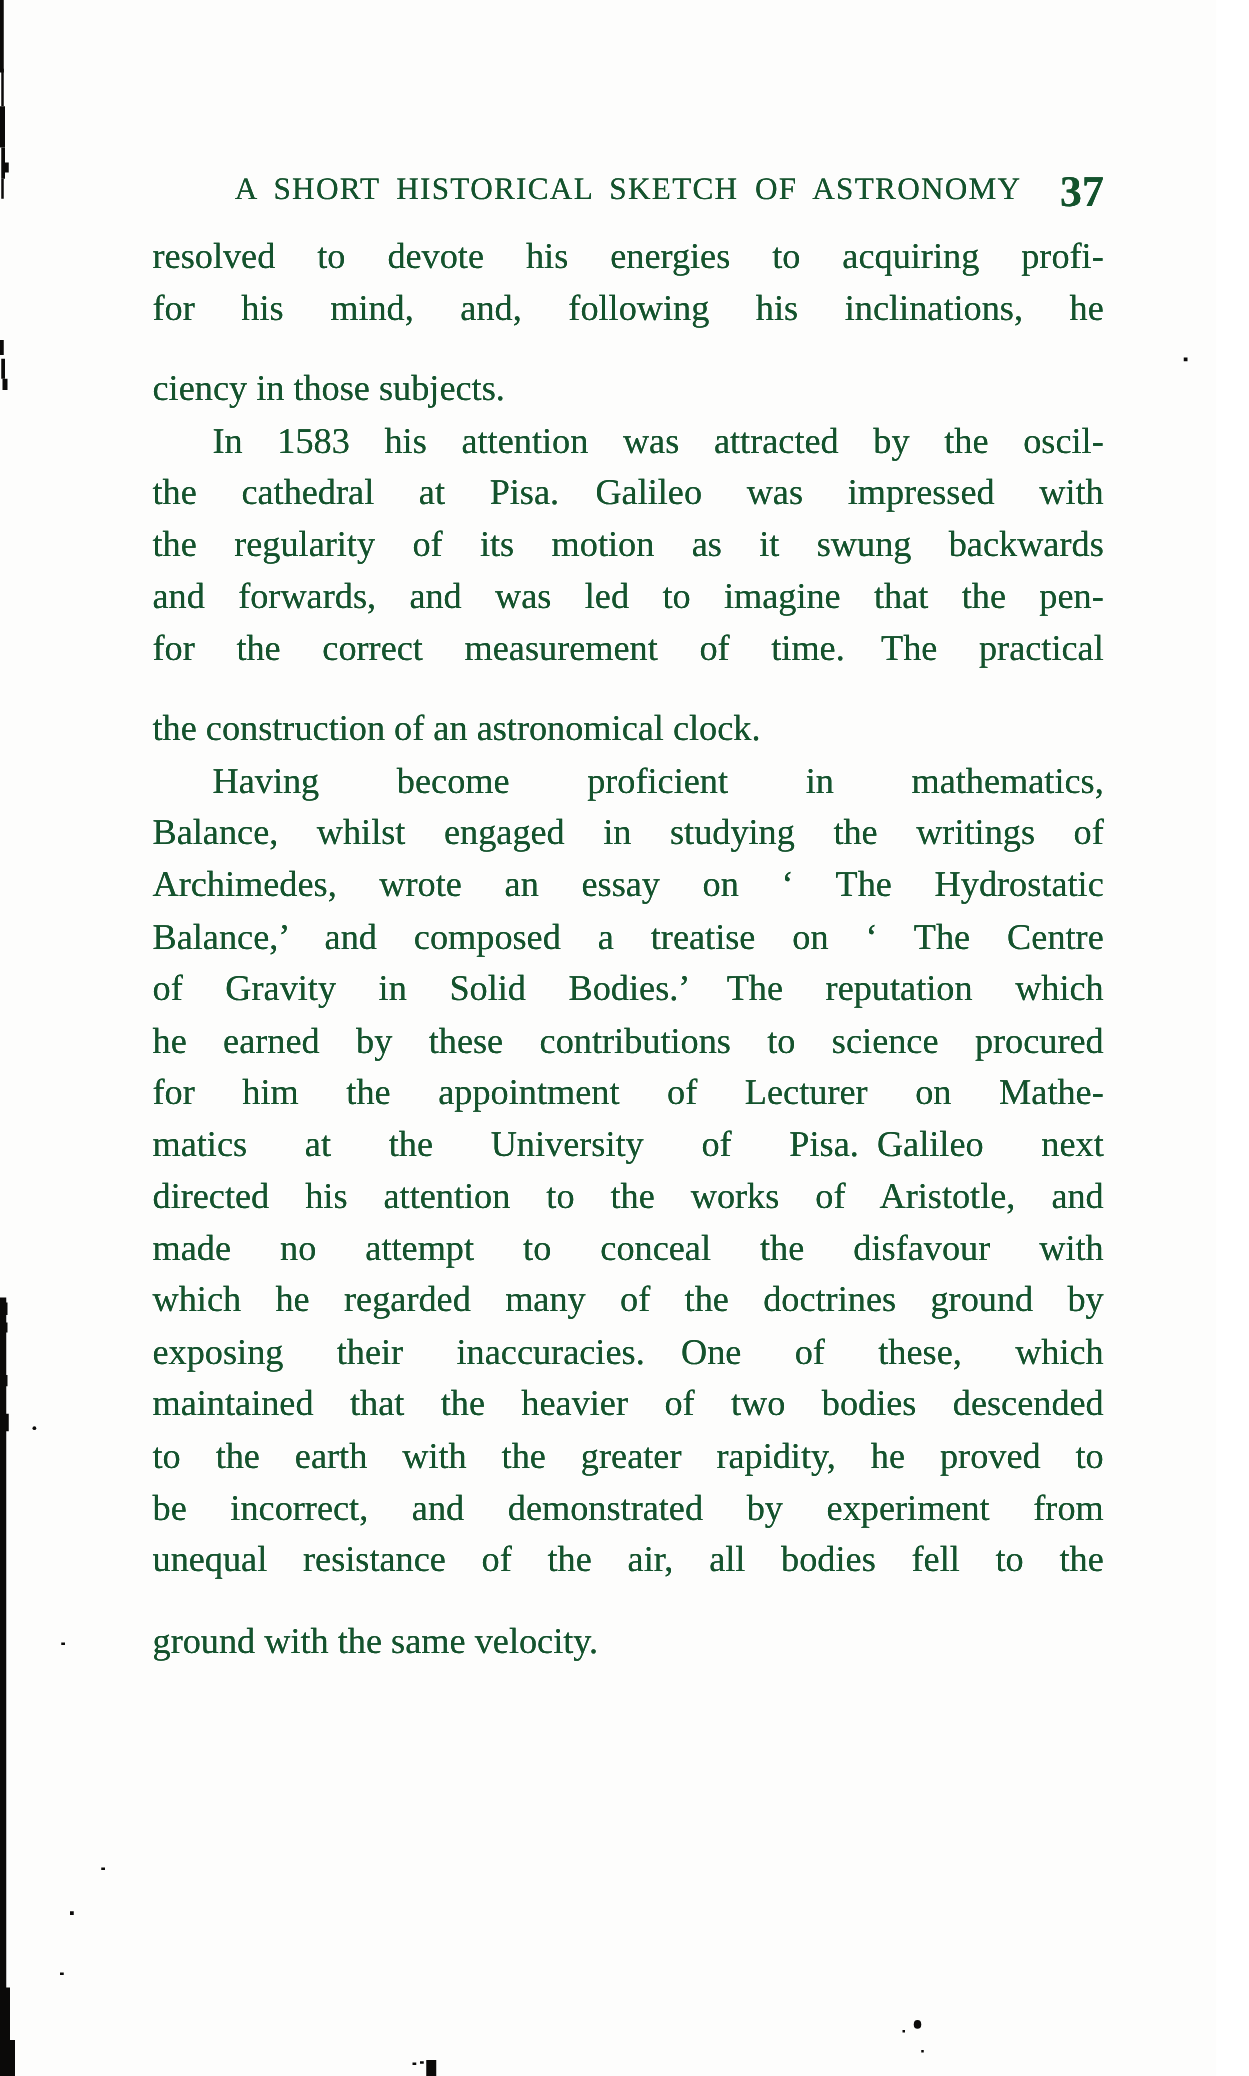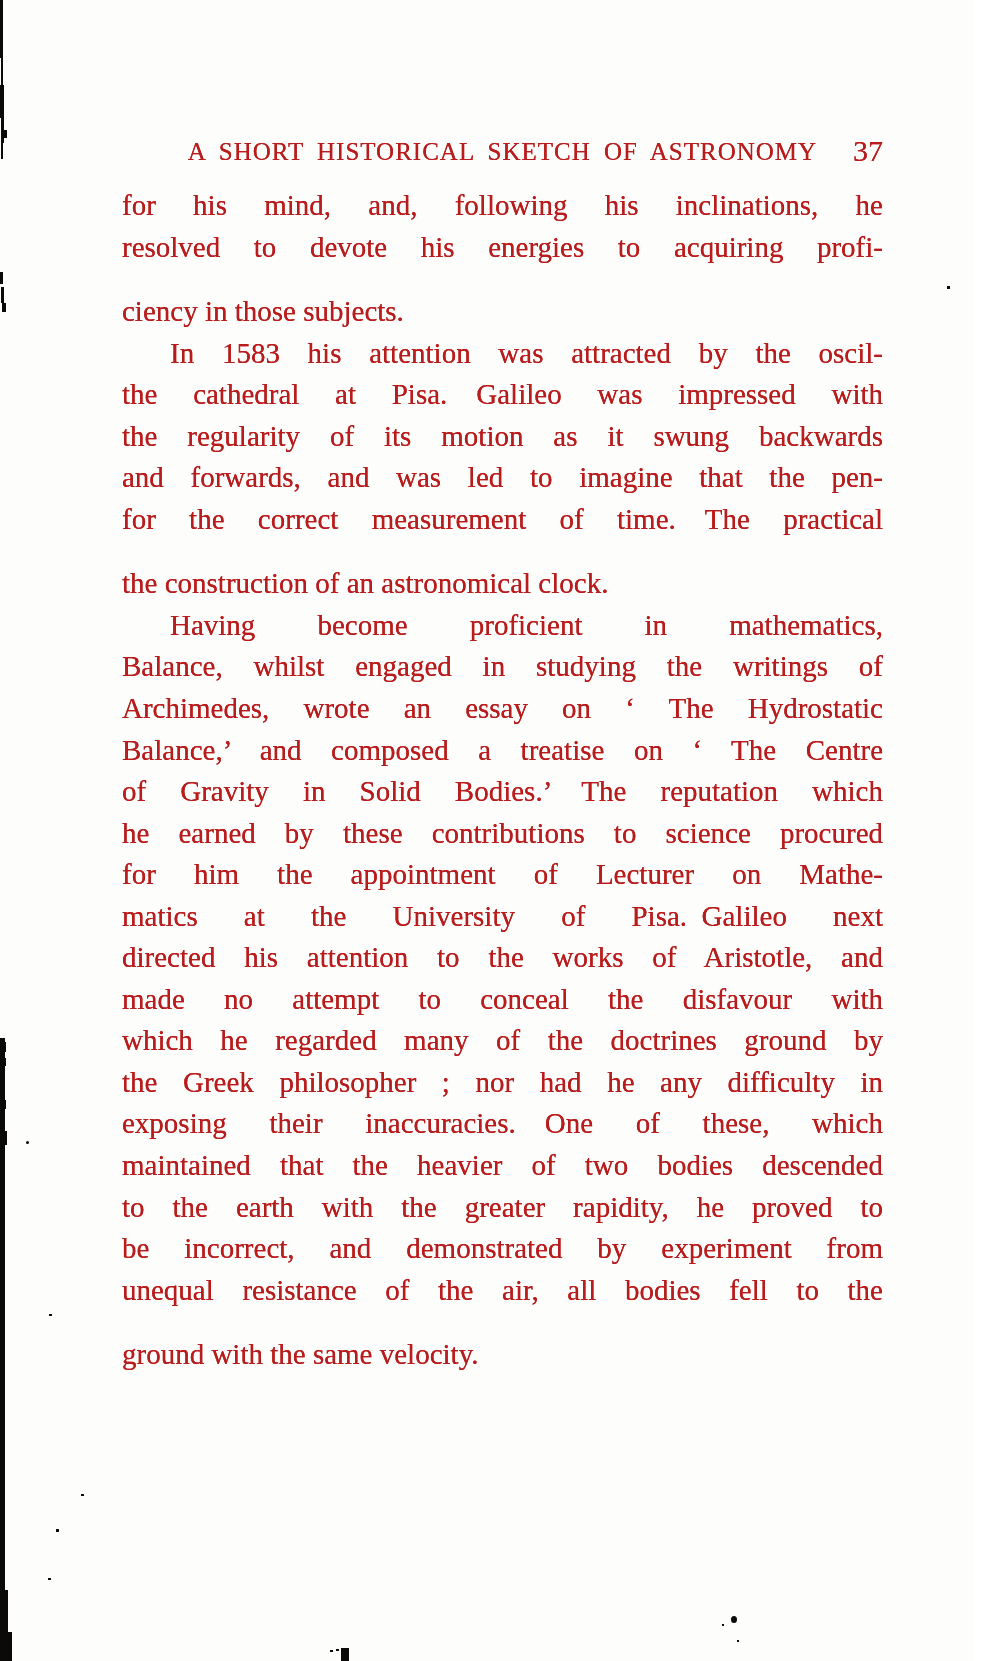--- a/index.html
+++ b/index.html
@@ -5,21 +5,21 @@
   html, body { margin: 0; padding: 0; }
   body { background: #ffffff; }
 
   .page {
     position: relative;
     width: 973px;
     height: 1661px;
     background: #fdfdfc;
     overflow: hidden;
     font-family: "Liberation Serif", serif;
-    color: #b91c1c;
+    color: #14532d;
   }
 
   
   .running-header {
     position: absolute;
     left: 122px;
     top: 136px;
     width: 761px;
     height: 30px;
   }
@@ -31,22 +31,23 @@
     white-space: nowrap;
     font-size: 25px;
     letter-spacing: 1px;
     word-spacing: 6px;
     text-shadow: 0 0 0.4px currentColor;
   }
   .page-number {
     position: absolute;
     right: 0;
     top: -2px;
-    font-size: 30px;
+    font-size: 35px;
     text-shadow: 0 0 0.4px currentColor;
+    font-weight: bold;
   }
 
   
   .body-text {
     position: absolute;
     left: 122px;
     top: 185px;
     width: 761px;
     font-size: 29px;
     text-shadow: 0 0 0.45px currentColor;
@@ -68,41 +69,40 @@
 <body>
 
 <div class="page">
 
   <div class="running-header">
     <span class="header-title">A SHORT HISTORICAL SKETCH OF ASTRONOMY</span>
     <span class="page-number">37</span>
   </div>
 
   <div class="body-text">
+      <div class="line">resolved to devote his energies to acquiring profi-</div>
       <div class="line">for his mind, and, following his inclinations, he</div>
-      <div class="line">resolved to devote his energies to acquiring profi-</div>
       <div class="line last">ciency in those subjects.</div>
       <div class="line indent">In 1583 his attention was attracted by the oscil-</div>
       <div class="line">the cathedral at Pisa. Galileo was impressed with</div>
       <div class="line">the regularity of its motion as it swung backwards</div>
       <div class="line">and forwards, and was led to imagine that the pen-</div>
       <div class="line">for the correct measurement of time. The practical</div>
       <div class="line last">the construction of an astronomical clock.</div>
       <div class="line indent">Having become proficient in mathematics,</div>
       <div class="line">Balance, whilst engaged in studying the writings of</div>
       <div class="line">Archimedes, wrote an essay on ‘ The Hydrostatic</div>
       <div class="line">Balance,’ and composed a treatise on ‘ The Centre</div>
       <div class="line">of Gravity in Solid Bodies.’ The reputation which</div>
       <div class="line">he earned by these contributions to science procured</div>
       <div class="line">for him the appointment of Lecturer on Mathe-</div>
       <div class="line">matics at the University of Pisa. Galileo next</div>
       <div class="line">directed his attention to the works of Aristotle, and</div>
       <div class="line">made no attempt to conceal the disfavour with</div>
       <div class="line">which he regarded many of the doctrines ground by</div>
-      <div class="line">the Greek philosopher ; nor had he any difficulty in</div>
       <div class="line">exposing their inaccuracies. One of these, which</div>
       <div class="line">maintained that the heavier of two bodies descended</div>
       <div class="line">to the earth with the greater rapidity, he proved to</div>
       <div class="line">be incorrect, and demonstrated by experiment from</div>
       <div class="line">unequal resistance of the air, all bodies fell to the</div>
       <div class="line last">ground with the same velocity.</div>
     </div>
 
   <div class="ink" style="left:0;top:0;width:3px;height:58px"></div>
   <div class="ink" style="left:1px;top:55px;width:2px;height:30px"></div>

